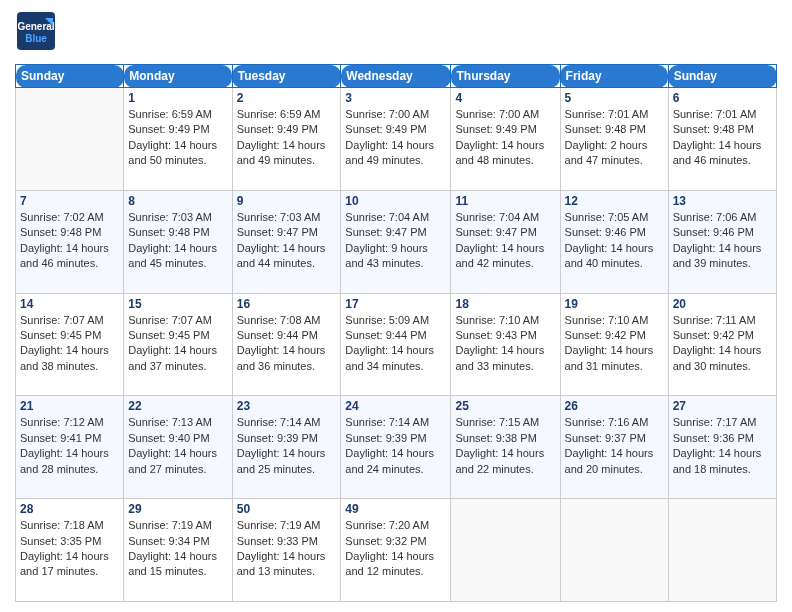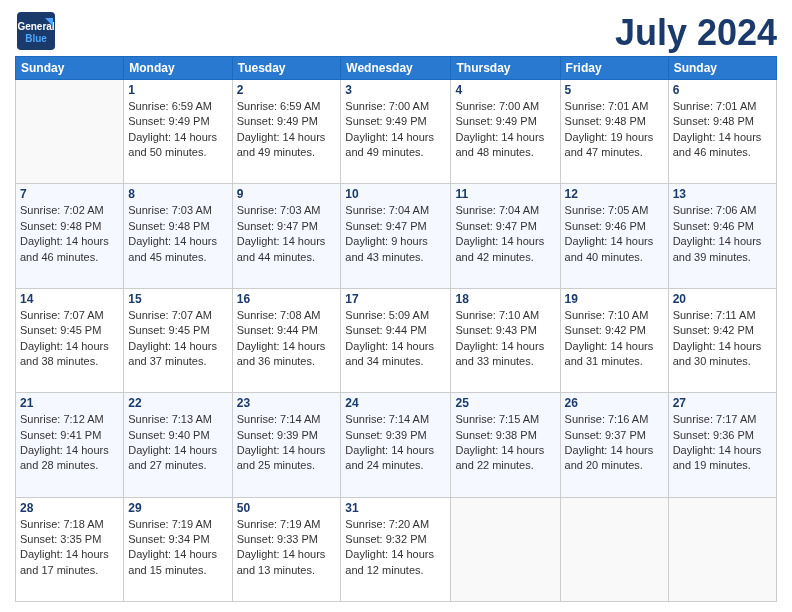--- a/index.html
+++ b/index.html
@@ -13,21 +13,22 @@
     .page {
       width: 792px;
       height: 612px;
       padding: 10px 15px;
       display: flex;
       flex-direction: column;
     }
     .header {
       display: flex;
       justify-content: space-between;
-      align-items: center;
+      align-items: flex-end;
+      margin-bottom: 8px;
     }
     .logo {
       display: flex;
       align-items: center;
     }
     .title-area {
       text-align: right;
     }
     .month-title {
       font-size: 36px;
@@ -78,39 +79,39 @@
       color: #333;
     }
     tr:nth-child(even) td {
       background: #f5f8ff;
     }
     tr:nth-child(odd) td {
       background: #fff;
     }
     .calendar thead tr th {
       background: #2979d0 !important;
+      border-radius: 10px;
     }
   </style>
 </head>
 <body>
 
 <div class="page">
   <div class="header">
     <div class="logo">
       <div>
         <svg width="42" height="42" viewBox="0 0 42 42">
           <rect x="2" y="2" width="38" height="38" rx="4" fill="#1a3a6b"></rect>
           <text x="21" y="20" font-size="10" font-family="Arial" font-weight="bold" fill="white" text-anchor="middle">General</text>
           <text x="21" y="32" font-size="10" font-family="Arial" font-weight="bold" fill="#4da6ff" text-anchor="middle">Blue</text>
           <polygon points="30,8 38,8 38,16" fill="#4da6ff"></polygon>
         </svg>
       </div>
     </div>
     <div class="title-area">
-      <div class="month-title">July 2024</div>
     </div>
   </div>
 
   <table class="calendar">
     <thead>
       <tr>
         <th>Sunday</th>
         <th>Monday</th>
         <th>Tuesday</th>
         <th>Wednesday</th>
@@ -152,21 +153,21 @@
           <span>Sunrise: 7:00 AM</span><br>
           <span>Sunset: 9:49 PM</span><br>
           <span>Daylight: 14 hours and 48 minutes.</span>
         </div>
       </td>
           <td>
         <span class="day-number">5</span>
         <div class="day-info">
           <span>Sunrise: 7:01 AM</span><br>
           <span>Sunset: 9:48 PM</span><br>
-          <span>Daylight: 19 hours and 47 minutes.</span>
+          <span>Daylight: 2 hours and 47 minutes.</span>
         </div>
       </td>
           <td>
         <span class="day-number">6</span>
         <div class="day-info">
           <span>Sunrise: 7:01 AM</span><br>
           <span>Sunset: 9:48 PM</span><br>
           <span>Daylight: 14 hours and 46 minutes.</span>
         </div>
       </td>
@@ -334,21 +335,21 @@
           <span>Sunrise: 7:16 AM</span><br>
           <span>Sunset: 9:37 PM</span><br>
           <span>Daylight: 14 hours and 20 minutes.</span>
         </div>
       </td>
           <td>
         <span class="day-number">27</span>
         <div class="day-info">
           <span>Sunrise: 7:17 AM</span><br>
           <span>Sunset: 9:36 PM</span><br>
-          <span>Daylight: 14 hours and 19 minutes.</span>
+          <span>Daylight: 14 hours and 18 minutes.</span>
         </div>
       </td>
         </tr>
         <tr>
           <td>
         <span class="day-number">28</span>
         <div class="day-info">
           <span>Sunrise: 7:18 AM</span><br>
           <span>Sunset: 3:35 PM</span><br>
           <span>Daylight: 14 hours and 17 minutes.</span>
@@ -364,21 +365,21 @@
       </td>
           <td>
         <span class="day-number">50</span>
         <div class="day-info">
           <span>Sunrise: 7:19 AM</span><br>
           <span>Sunset: 9:33 PM</span><br>
           <span>Daylight: 14 hours and 13 minutes.</span>
         </div>
       </td>
           <td>
-        <span class="day-number">31</span>
+        <span class="day-number">49</span>
         <div class="day-info">
           <span>Sunrise: 7:20 AM</span><br>
           <span>Sunset: 9:32 PM</span><br>
           <span>Daylight: 14 hours and 12 minutes.</span>
         </div>
       </td>
           <td class="empty"></td>
           <td class="empty"></td>
           <td class="empty"></td>
         </tr>

